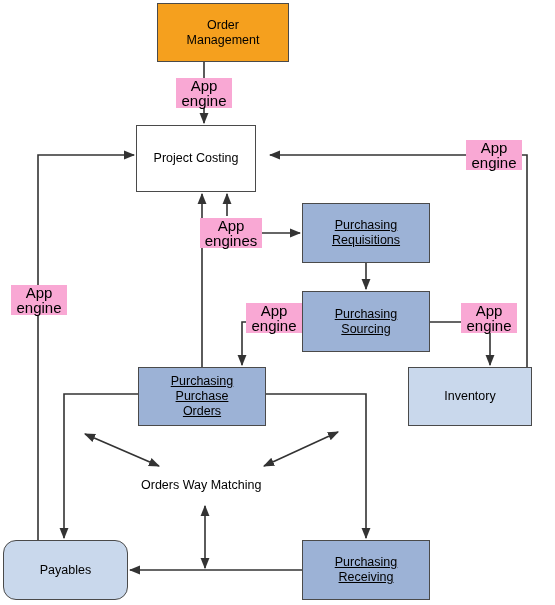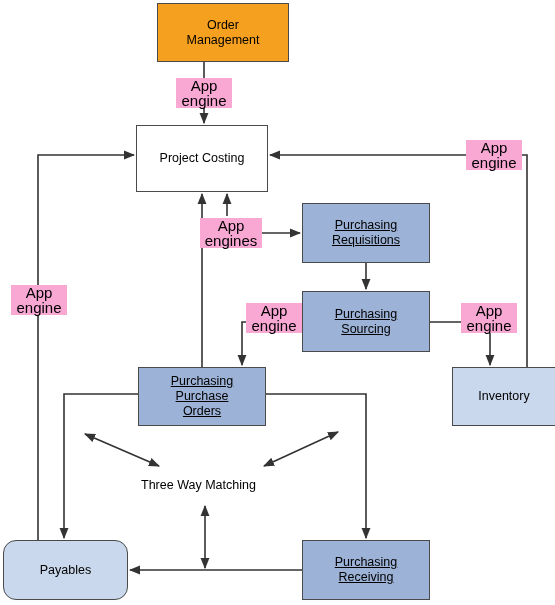--- a/index.html
+++ b/index.html
@@ -109,29 +109,29 @@
       <path d="M 264 466 L 338 432" marker-start="url(#arrowStart)" marker-end="url(#arrowEnd)"></path>
 
       <path d="M 205 506 L 205 568" marker-start="url(#arrowStart)" marker-end="url(#arrowEnd)"></path>
 
     </g>
   </svg>
 
   <div class="node node-orange" style="left:138px; top:3px; width:132px; height:59px;">Order
 Management</div>
 
-  <div class="node node-white" style="left:136px; top:125px; width:132px; height:67px;">Project Costing</div>
+  <div class="node node-white" style="left:136px; top:125px; width:120px; height:67px;">Project Costing</div>
 
   <div class="node node-blue" style="left:302px; top:203px; width:128px; height:60px;">Purchasing
 Requisitions</div>
 
   <div class="node node-blue" style="left:302px; top:291px; width:128px; height:61px;">Purchasing
 Sourcing</div>
 
-  <div class="node node-lblue" style="left:452px; top:367px; width:104px; height:59px;">Inventory</div>
+  <div class="node node-lblue" style="left:408px; top:367px; width:124px; height:59px;">Inventory</div>
 
   <div class="node node-blue" style="left:138px; top:367px; width:128px; height:59px;">Purchasing
 Purchase
 Orders</div>
 
   <div class="node node-lblue" style="left:3px; top:540px; width:125px; height:60px;border-radius:13px;">Payables</div>
 
   <div class="node node-blue" style="left:302px; top:540px; width:128px; height:60px;">Purchasing
 Receiving</div>
 
@@ -146,15 +146,15 @@
 
   <div class="edge-label" style="left:246px; top:303px; width:56px;">App
 engine</div>
 
   <div class="edge-label" style="left:461px; top:303px; width:56px;">App
 engine</div>
 
   <div class="edge-label" style="left:11px; top:285px; width:56px;">App
 engine</div>
 
-  <div class="plain-label" style="left:141px; top:478px;">Three Way Matching</div>
+  <div class="plain-label" style="left:141px; top:478px;">Orders Way Matching</div>
 
 </div>
 
 </body></html>

